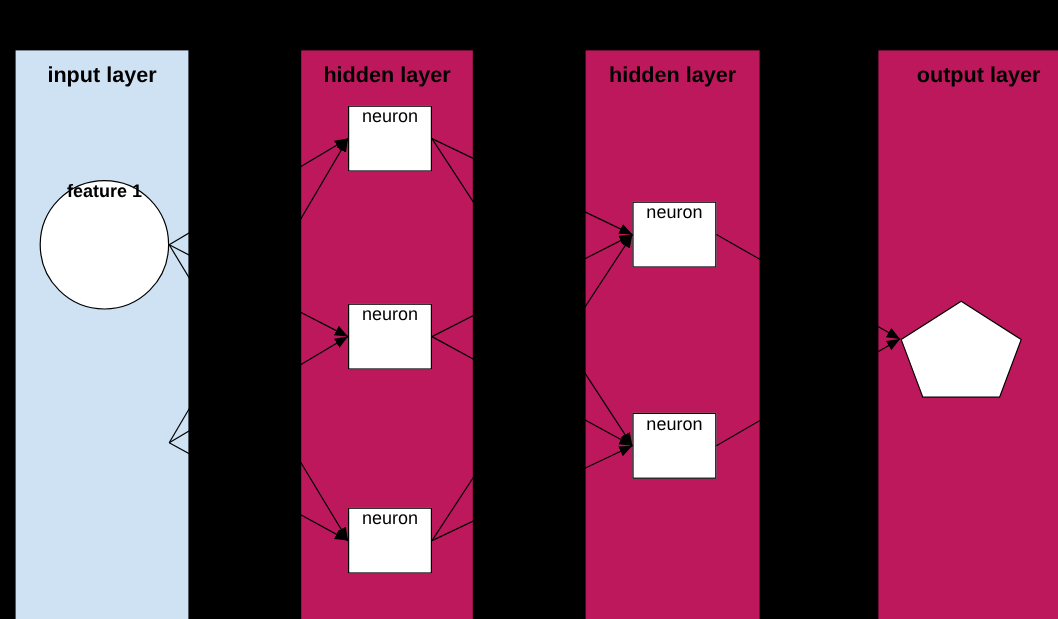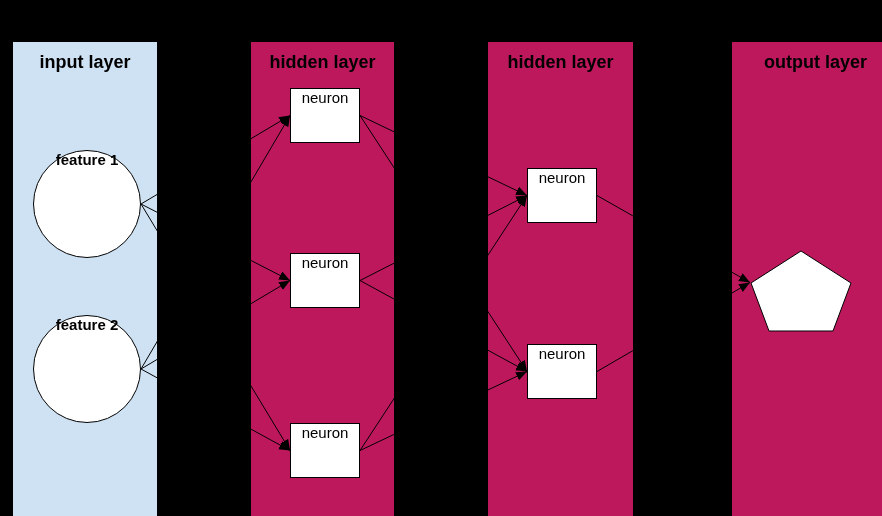--- a/index.html
+++ b/index.html
@@ -89,23 +89,20 @@
   <div class="panel panel-hidden2">
     <div class="panel-title">hidden layer</div>
   </div>
   <div class="panel panel-output">
     <div class="panel-title">output layer</div>
   </div>
 
   <div class="node circle node-feature1">
     <span>feature 1</span>
   </div>
-  <div class="node circle node-feature2">
-    <span>feature 2</span>
-  </div>
 
   <div class="node node-h1n1">
     <span>neuron</span>
   </div>
   <div class="node node-h1n2">
     <span>neuron</span>
   </div>
   <div class="node node-h1n3">
     <span>neuron</span>
   </div>

